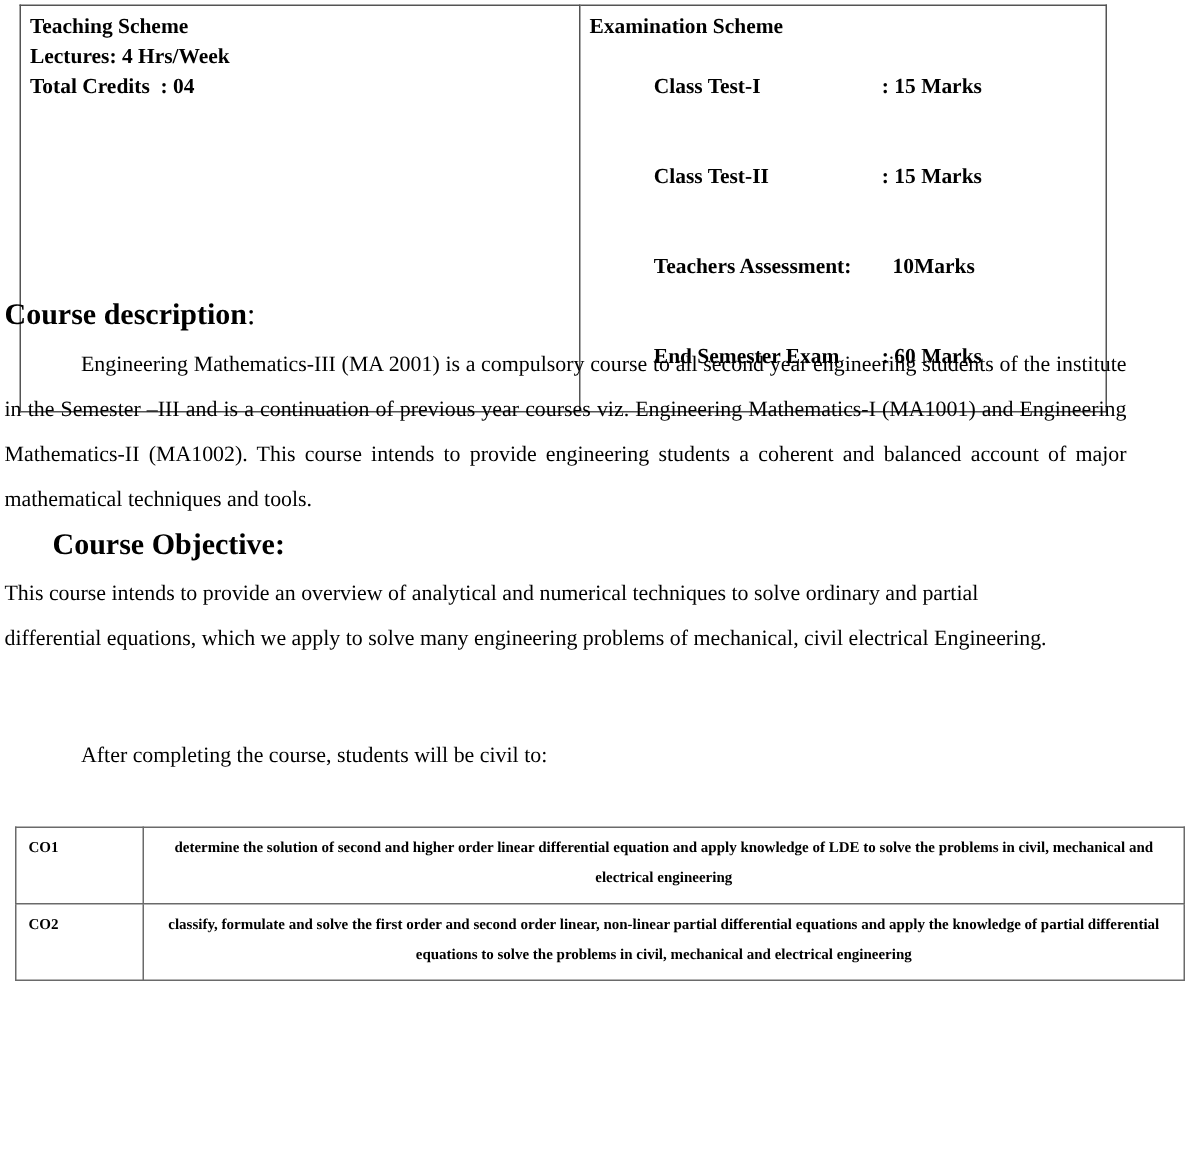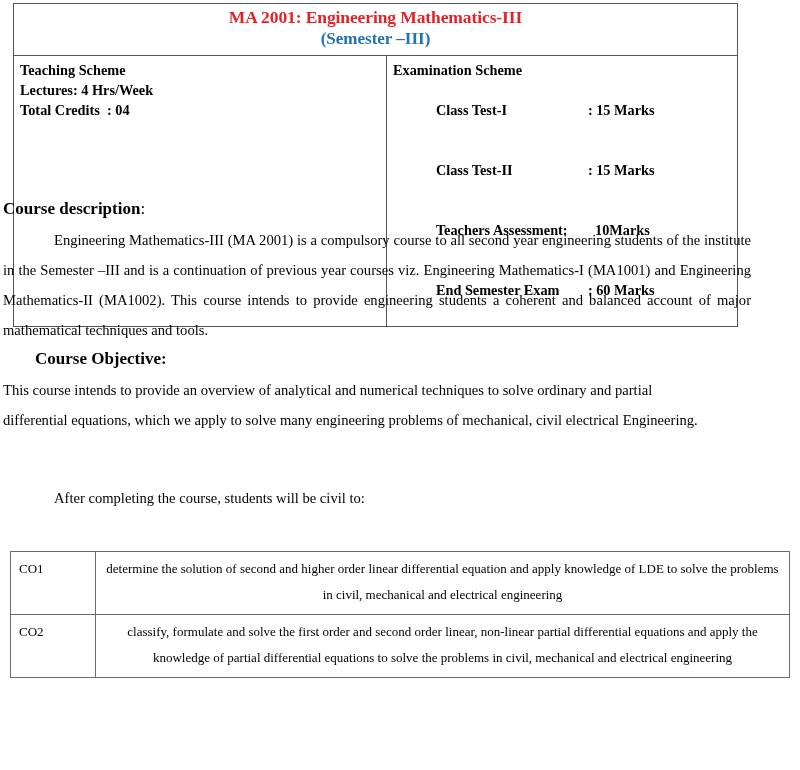--- a/index.html
+++ b/index.html
@@ -80,21 +80,21 @@
   
   .body-area {
     position: absolute;
     left: 3px;
     top: 200px;
     width: 748px;
     font-size: 14.6px;
   }
   .h-bold {
     font-weight: bold;
-    font-size: 17px;
+    font-size: 20px;
     margin: 0;
     line-height: 1.0;
   }
   .h-bold .plain {
     font-weight: normal;
   }
   .para {
     margin: 0;
     line-height: 2.05;
     font-size: 14.6px;
@@ -116,48 +116,43 @@
     left: 10px;
     top: 551px;
     width: 780px;
     border-collapse: collapse;
     table-layout: fixed;
   }
   .co-table td {
     border: 1.3px solid #6a6a6a;
     padding: 4px 8px 6px 8px;
     vertical-align: top;
-    font-size: 13px;
+    font-size: 10px;
     line-height: 2.0;
+    font-weight: bold;
   }
   .co-code {
     width: 68px;
     white-space: nowrap;
   }
   .co-desc {
     text-align: center;
   }
 </style>
 </head>
 <body>
 
 <div class="page">
 
   <table class="header-table">
     <colgroup>
       <col style="width:373px">
       <col style="width:351px">
     </colgroup>
     <tbody>
-      <tr>
-        <td class="title-cell" colspan="2">
-          <span class="course-title">MA 2001: Engineering Mathematics-III</span>
-          <span class="course-semester">(Semester –III)</span>
-        </td>
-      </tr>
       <tr>
         <td class="scheme-cell">
           <span class="line">Teaching Scheme</span>
           <span class="line">Lectures: 4 Hrs/Week</span>
           <span class="line">Total Credits  : 04</span>
         </td>
         <td class="scheme-cell">
           <span class="line">Examination Scheme</span>
           <span class="line">
             <span class="scheme-label">Class Test-I</span><span>: 15 Marks</span>

